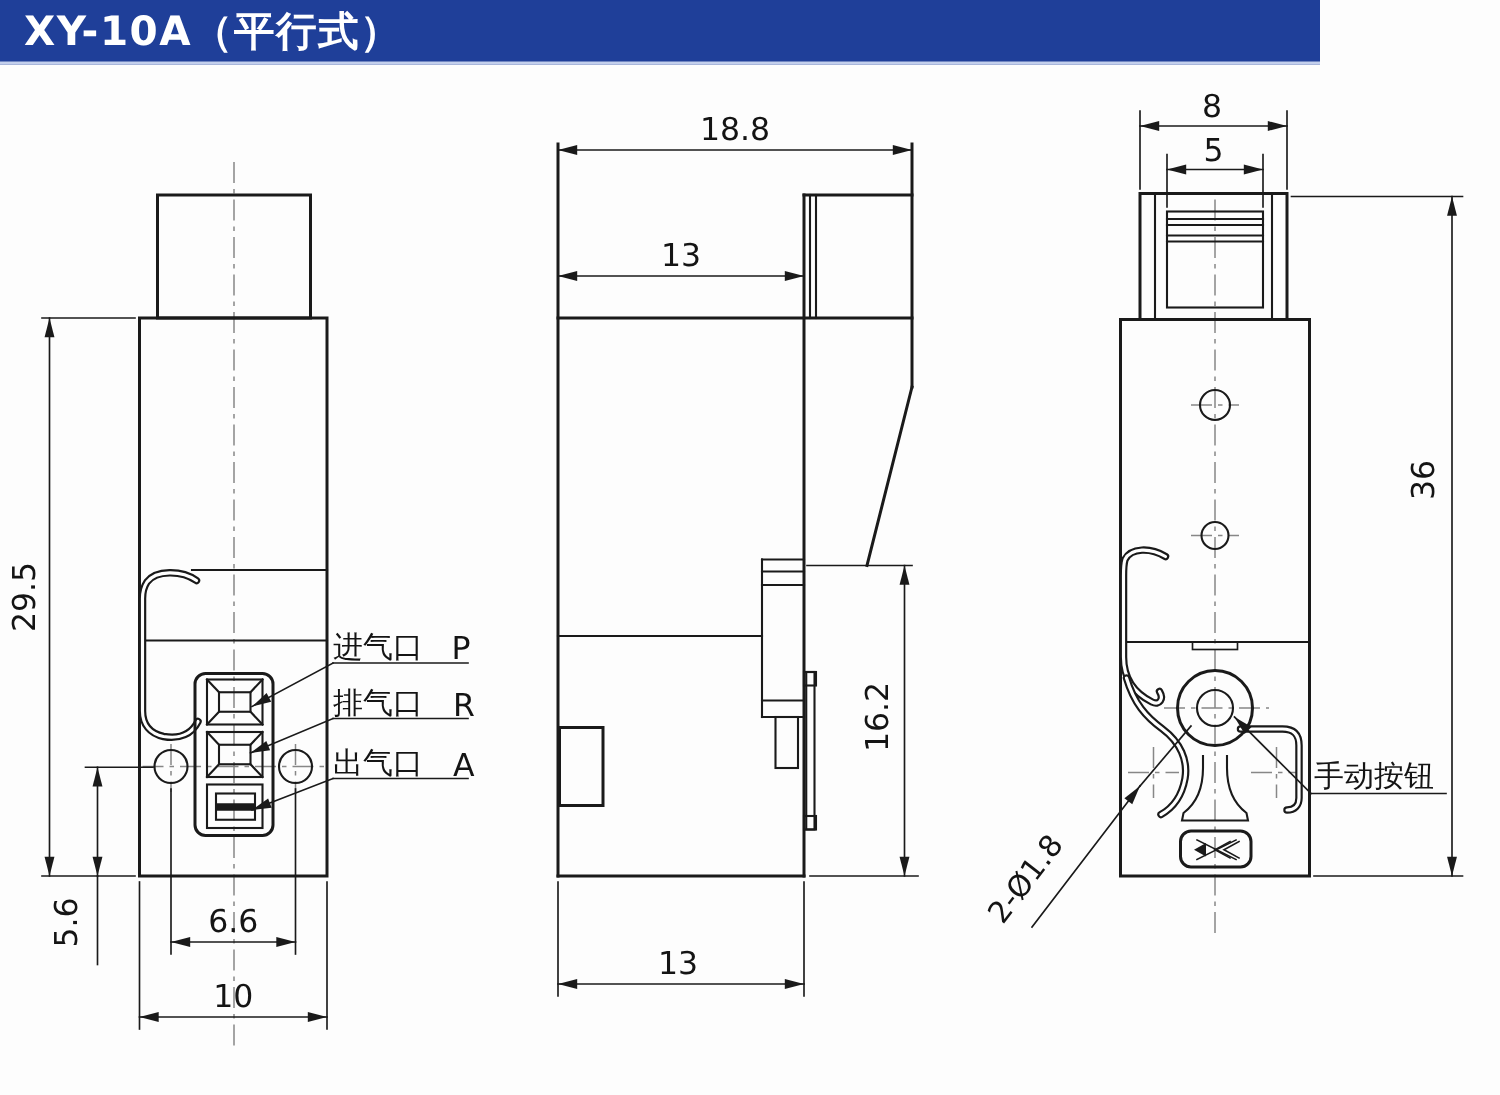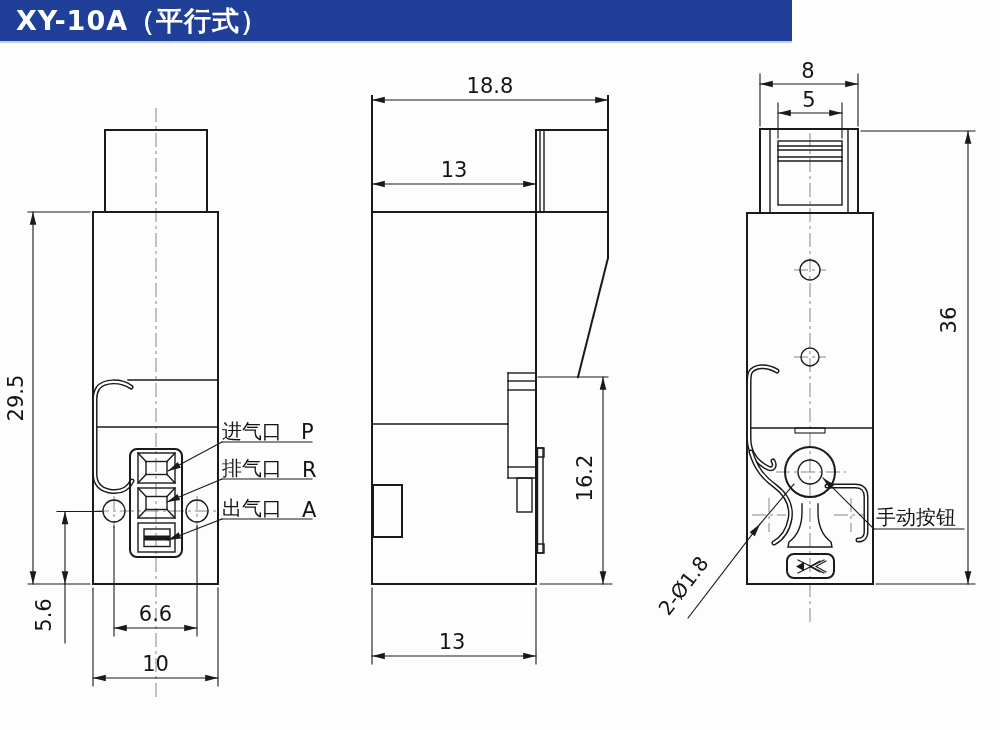--- a/index.html
+++ b/index.html
@@ -1,18 +1,18 @@
 <!DOCTYPE html>
 <html><head>
 <meta charset="utf-8">
 <style>
   html,body{margin:0;padding:0;background:#ffffff;}
   .stage{position:relative;width:1000px;height:730px;background:#fdfdfd;overflow:hidden;
          font-family:"DejaVu Sans","Liberation Sans",sans-serif;}
-  .titlebar{position:absolute;left:0;top:0;width:792px;height:43px;background:#1f3f99;
+  .titlebar{position:absolute;left:0;top:0;width:880px;height:43px;background:#1f3f99;
             border-bottom:2px solid #c3cfec;box-sizing:border-box;display:flex;align-items:center;}
   .titlebar h1{margin:0 0 0 16px;font-size:27px;font-weight:bold;color:#ffffff;
                font-family:"DejaVu Sans","Liberation Sans",sans-serif;letter-spacing:1px;}
   svg{position:absolute;left:0;top:0;}
   .ol{stroke:#1a1a1a;fill:none;stroke-width:2;stroke-linecap:square;}
   .md{stroke:#1a1a1a;fill:none;stroke-width:1.4;stroke-linecap:square;}
   .th{stroke:#1a1a1a;fill:none;stroke-width:1.1;stroke-linecap:square;}
   .cl{stroke:#878787;fill:none;stroke-width:1;stroke-dasharray:14 4 3 4;}
   .bk{stroke:#1a1a1a;fill:none;stroke-width:5;stroke-linecap:round;}
   .wh{stroke:#ffffff;fill:none;stroke-width:2.1;stroke-linecap:round;}

